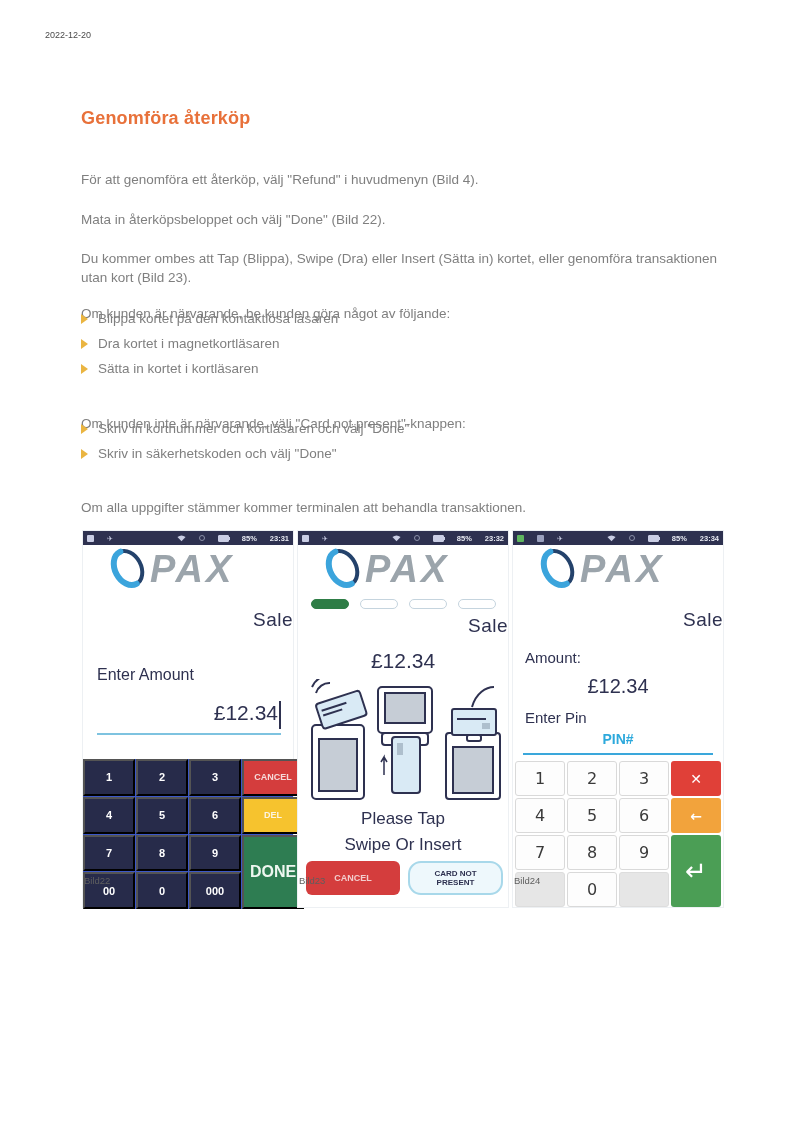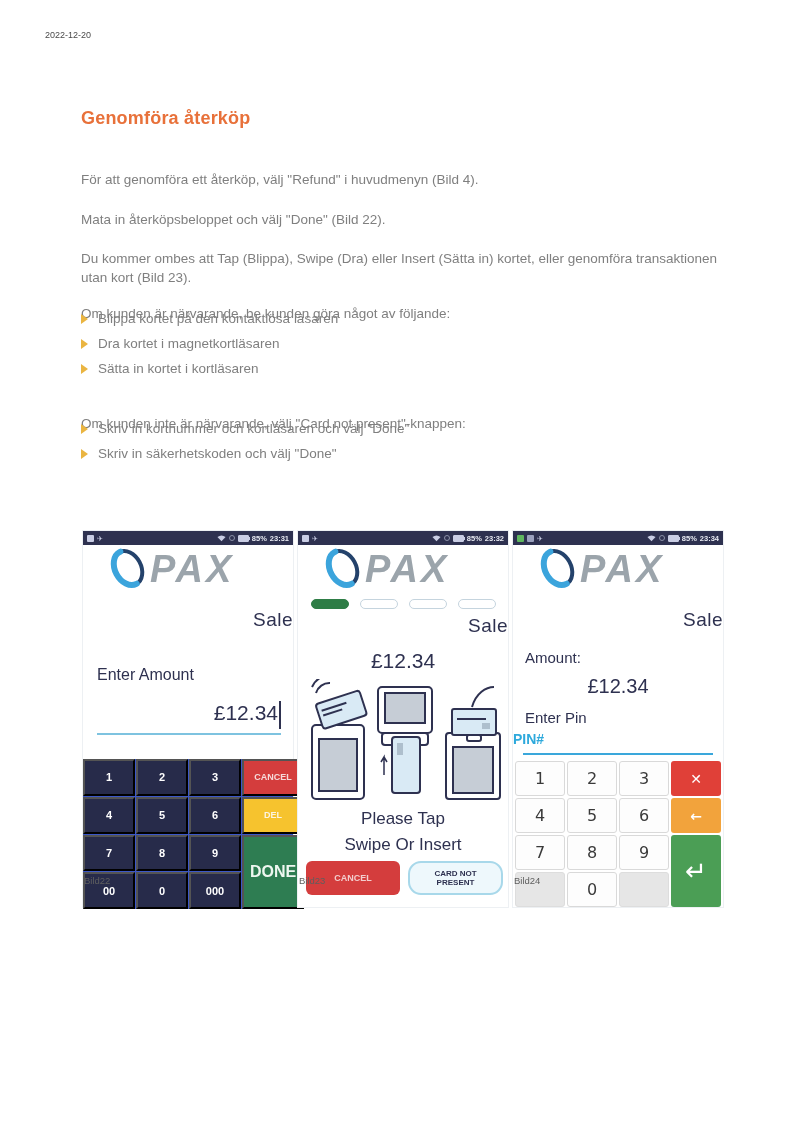--- a/index.html
+++ b/index.html
@@ -8,21 +8,21 @@
   .doc-date{position:absolute;left:45px;top:30px;font-size:9px;color:#4a4a4a;}
   .doc-title{position:absolute;left:81px;top:108px;font-size:18px;font-weight:bold;color:#e8713a;letter-spacing:.2px;}
   .para{position:absolute;left:81px;width:648px;font-size:13.5px;line-height:19px;color:#7f7f7f;}
   .bullet-row{position:absolute;left:81px;display:flex;align-items:center;gap:10px;}
   .bullet-glyph{width:0;height:0;border-left:7px solid #eab541;border-top:5px solid transparent;border-bottom:5px solid transparent;flex:0 0 auto;}
   .bullet-text{font-size:13.5px;color:#7f7f7f;}
 
   
   .screen{position:absolute;top:530px;width:212px;height:378px;background:#fff;border:1px solid #edf0f3;box-sizing:border-box;}
   .statusbar{position:absolute;left:0;top:0;right:0;height:14px;background:#2e3150;display:flex;align-items:center;justify-content:space-between;padding:0 4px;box-sizing:border-box;}
-  .sb-left,.sb-right{display:flex;align-items:center;gap:3px;}
+  .sb-left,.sb-right{display:flex;align-items:center;gap:13px;}
   .sb-text{color:#e8eaf2;font-size:7.5px;font-weight:bold;}
   .sb-sq{width:7px;height:7px;border-radius:1px;background:#c9cde4;}
   .sb-sq.green{background:#5fb65f;}
   .sb-sq.dark{background:#9aa0bd;}
   .sb-plane{color:#c9cde4;font-size:7px;line-height:7px;}
   .sb-circle{width:6px;height:6px;border-radius:50%;border:1px solid #8b90a8;box-sizing:border-box;}
   .sb-batt{width:9px;height:5px;border:1px solid #c9cde4;border-radius:1px;position:relative;background:#c9cde4;}
   .sb-batt:after{content:"";position:absolute;right:-2px;top:1px;width:1px;height:3px;background:#c9cde4;}
   .pax-logo{position:absolute;left:21px;top:14px;}
   .screen-title{position:absolute;left:0;right:0;text-align:right;font-size:19px;color:#2e3150;letter-spacing:.5px;}
@@ -43,21 +43,21 @@
   .pills{position:absolute;left:0;right:0;top:68px;display:flex;justify-content:center;gap:11px;}
   .pill{width:38px;height:10px;border-radius:5px;background:#fff;border:1px solid #c5d4de;box-sizing:border-box;}
   .pill.done{background:#2e7d46;border-color:#2e7d46;}
   .prompt{position:absolute;left:0;right:0;text-align:center;font-size:17px;color:#2e3150;}
   .btn-cancel{position:absolute;left:8px;top:330px;width:94px;height:34px;background:#d43d3d;border:none;border-radius:6px;color:#f3cdcd;font-size:9px;font-weight:bold;font-family:inherit;}
   .btn-cnp{position:absolute;left:110px;top:330px;width:95px;height:34px;background:#eef8fc;border:2px solid #a8d8ea;border-radius:13px;color:#2e3150;font-size:8px;font-weight:bold;font-family:inherit;box-sizing:border-box;}
 
   
   .amount-label{position:absolute;left:12px;top:118px;font-size:15px;color:#2e3150;}
   .enter-pin{position:absolute;left:12px;top:178px;font-size:15px;color:#2e3150;}
-  .pin-value{position:absolute;left:0;right:0;top:200px;text-align:left;font-size:14px;font-weight:bold;color:#2da9dc;}
+  .pin-value{position:absolute;left:0;right:0;top:200px;text-align:center;font-size:14px;font-weight:bold;color:#2da9dc;}
   .pin-line{position:absolute;left:10px;right:10px;top:222px;height:2px;background:#3aa7db;}
   .keypad-light{position:absolute;left:2px;right:2px;top:230px;height:146px;display:grid;grid-template-columns:50px 50px 50px 1fr;grid-template-rows:repeat(4,1fr);gap:2px;}
   .kl-key{background:#fdfdfd;border:1px solid #d9d9d9;border-radius:3px;display:flex;align-items:center;justify-content:center;font-size:16px;color:#3a3a3a;font-family:"DejaVu Sans",sans-serif;}
   .kl-blank{background:#e6e6e6;border:1px solid #dddddd;border-radius:3px;}
   .kl-x{background:#e04038;border:none;color:#fff;font-weight:bold;font-size:14px;}
   .kl-back{background:#f2a33c;border:none;color:#fff;font-weight:bold;font-size:14px;}
   .kl-enter{background:#4b9e55;border:none;color:#fff;grid-column:4;grid-row:3 / span 2;font-size:26px;}
 
   .caption{position:absolute;top:875px;font-size:9.5px;color:#5e5e5e;}
   .illus{position:absolute;left:6px;top:148px;}
@@ -92,20 +92,21 @@
 
   <div class="bullet-row" style="top:421px">
     <span class="bullet-glyph"></span>
     <span class="bullet-text">Skriv in kortnummer och kortläsaren och välj "Done"</span>
   </div>
   <div class="bullet-row" style="top:446px">
     <span class="bullet-glyph"></span>
     <span class="bullet-text">Skriv in säkerhetskoden och välj "Done"</span>
   </div>
 
+  <p class="para" style="top:484px">Om alla uppgifter stämmer kommer terminalen att behandla transaktionen.</p>
 
   <div class="screen" style="left:82px">
     <div class="statusbar">
       <div class="sb-left">
         <span class="sb-sq"></span>
         <span class="sb-plane">✈</span>
       </div>
       <div class="sb-right">
         <svg width="9" height="8" viewBox="0 0 10 8">
             <path d="M5 7.5 L0.5 2.8 A7.5 7.5 0 0 1 9.5 2.8 Z" fill="#c9cde4"></path>

